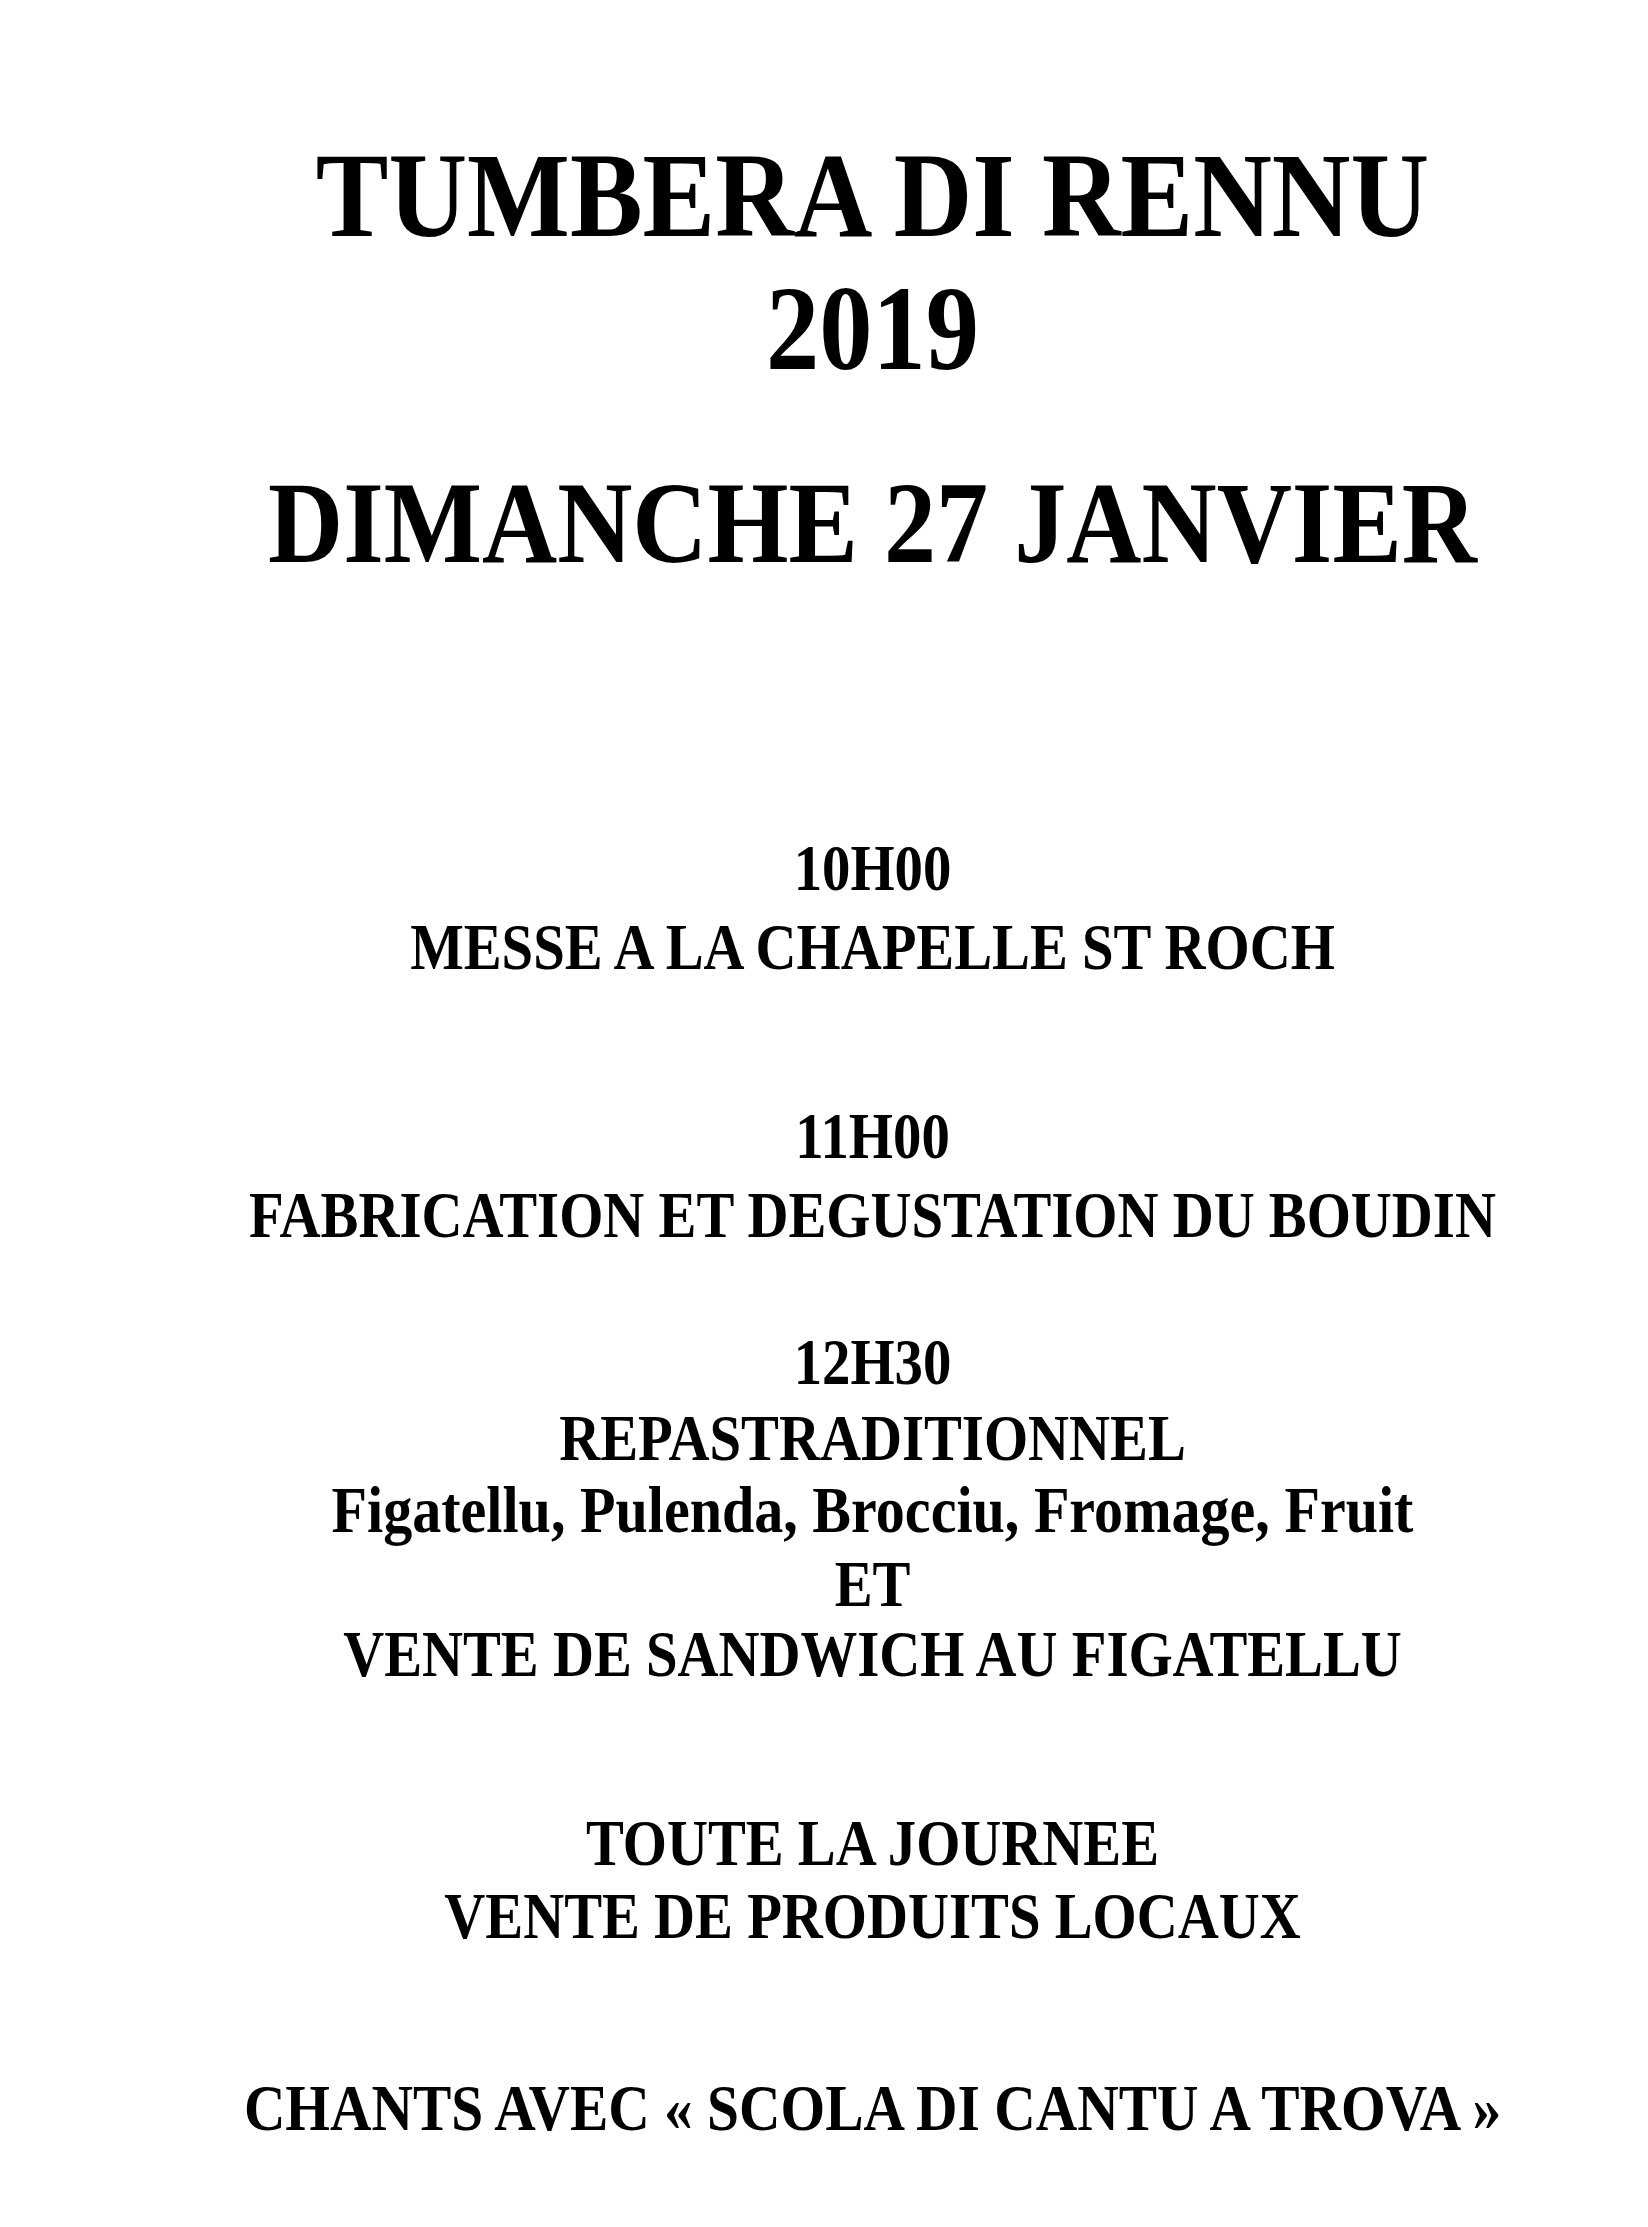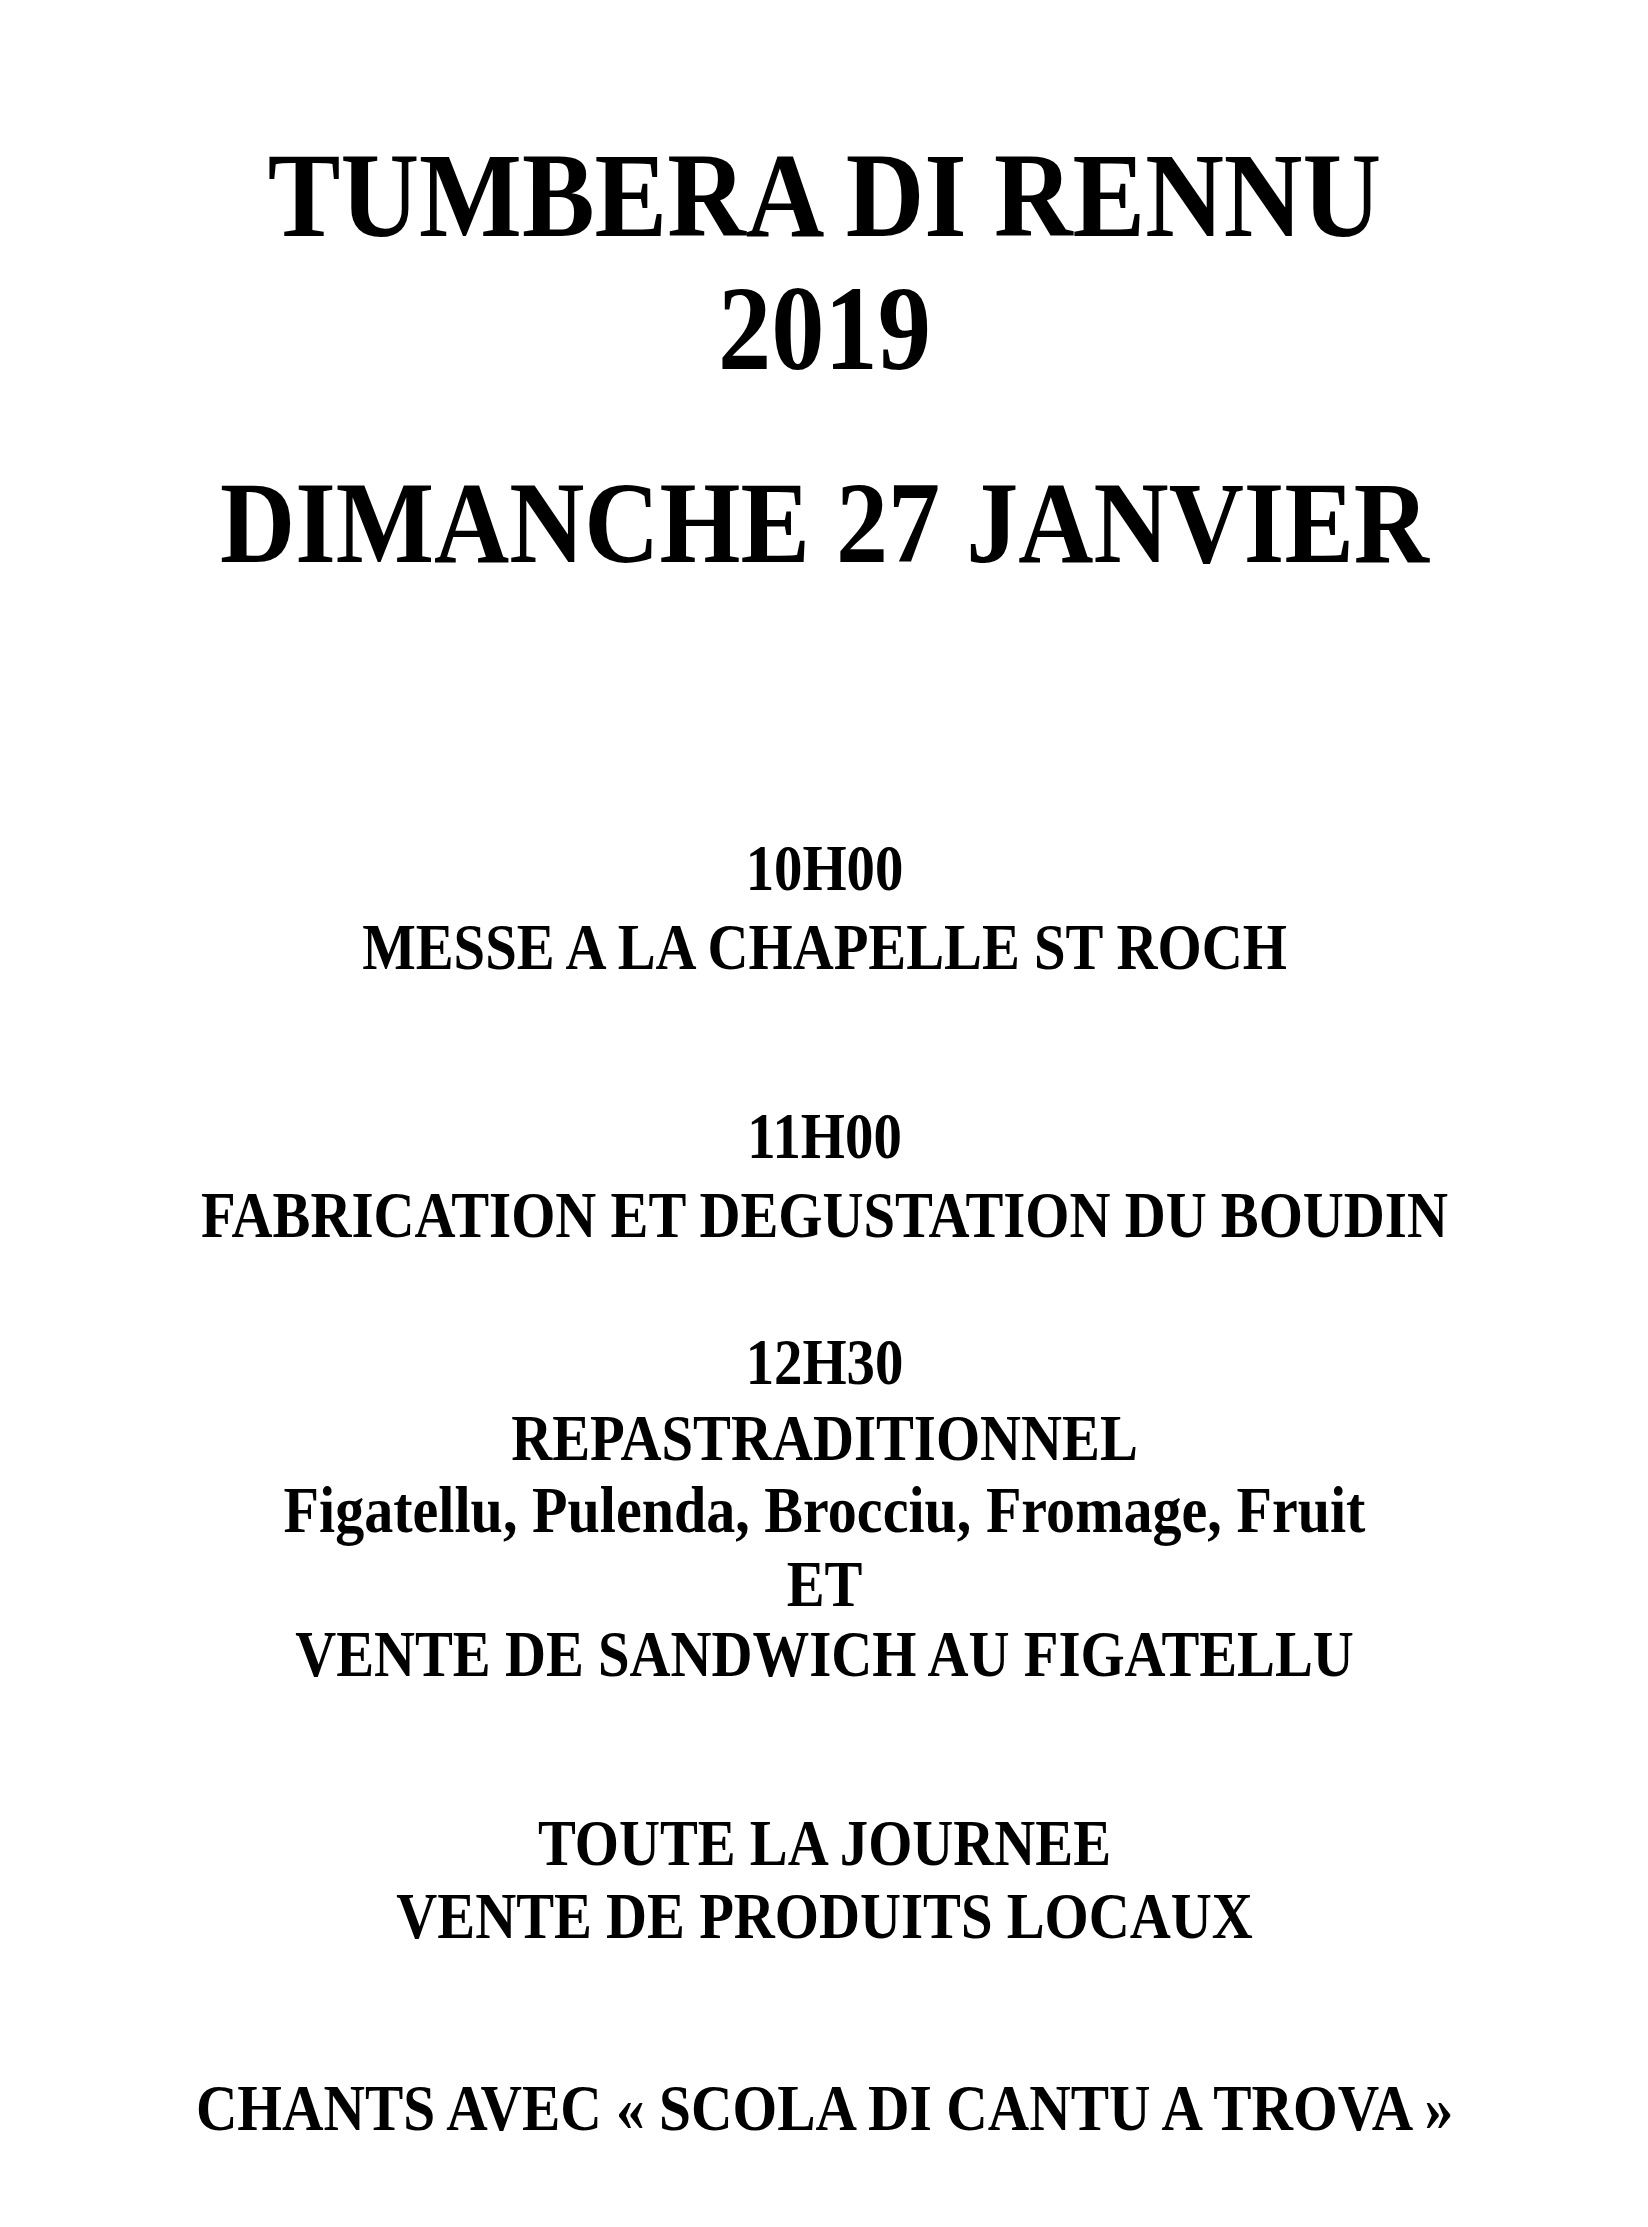--- a/index.html
+++ b/index.html
@@ -16,20 +16,21 @@
     color: #000000;
     -webkit-font-smoothing: antialiased;
   }
 
   .poster {
     position: relative;
     width: 1492px;
     height: 2227px;
     background: #ffffff;
     box-sizing: border-box;
+    margin-left: 48px;
   }
 
   
   .line {
     position: absolute;
     left: 0;
     width: 1649px;
     text-align: center;
     white-space: nowrap;
     font-weight: bold;

